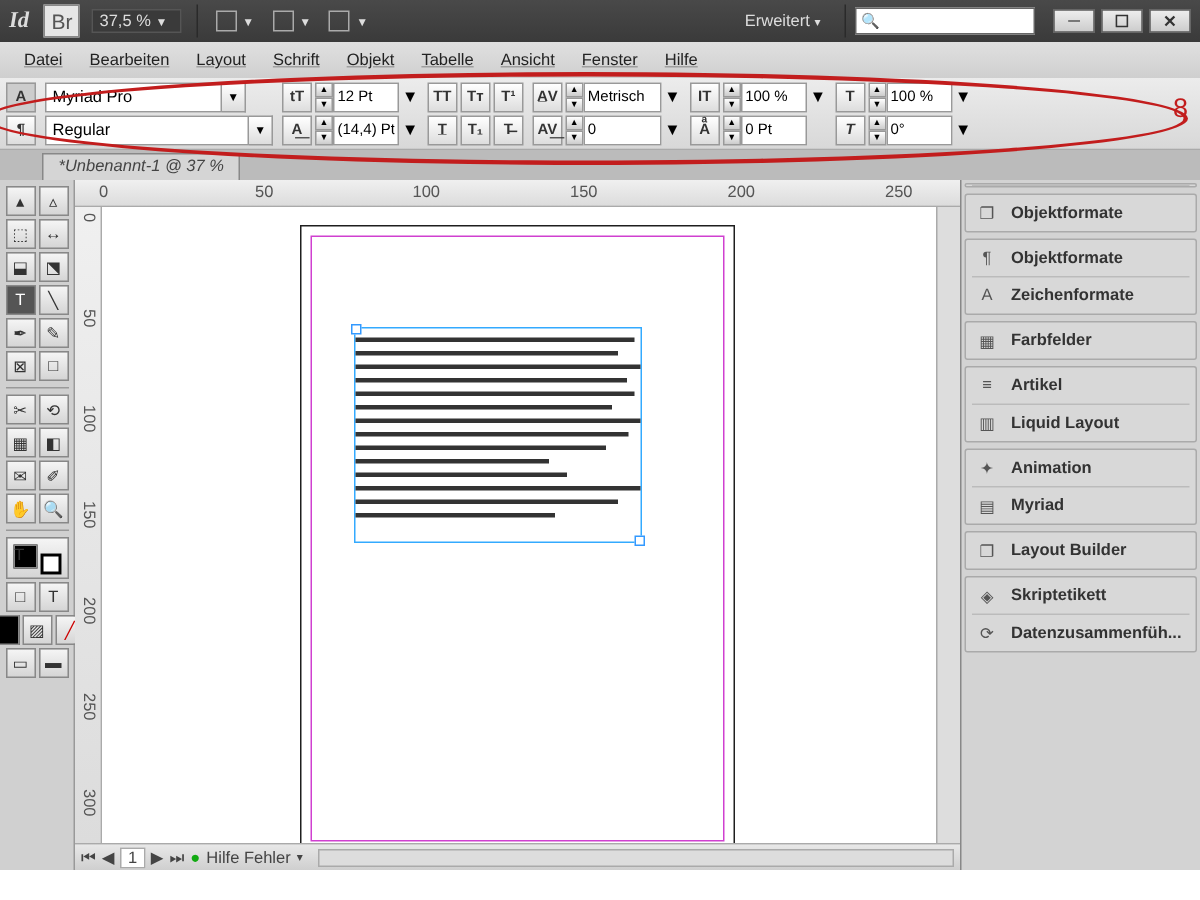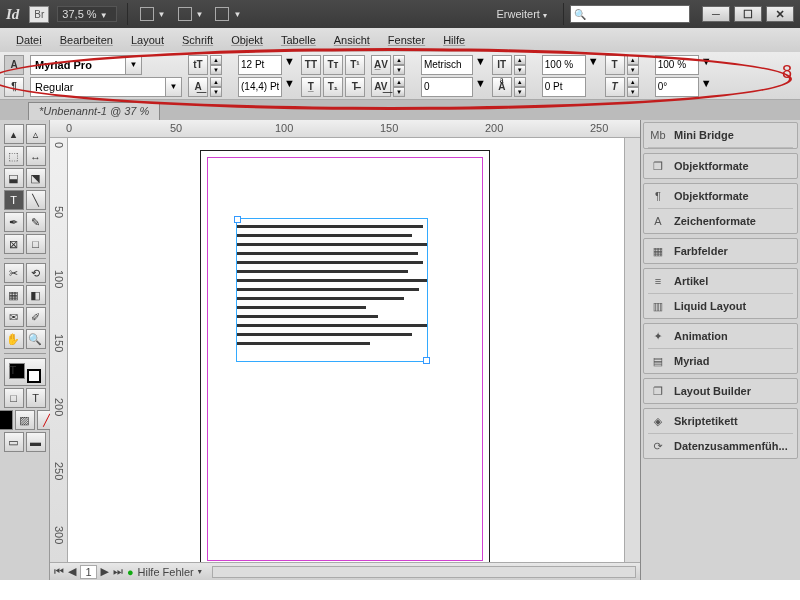--- a/index.html
+++ b/index.html
@@ -1,46 +1,46 @@
 <!DOCTYPE html>
 <html><head>
 <meta charset="utf-8">
 <style>
 * { margin:0; padding:0; box-sizing:border-box; font-family:Tahoma,Arial,sans-serif; font-size:11px; -webkit-user-select:none; user-select:none; }
 body { background:#fff; width:800px; height:600px; overflow:hidden; position:relative; }
 
 
 .titlebar{height:28px;background:linear-gradient(#494949,#3a3a3a);display:flex;align-items:center;padding:0 6px;color:#ddd;}
 .titlebar .logo{font-family:serif;font-style:italic;font-size:15px;font-weight:bold;margin-right:10px;}
-.titlebar .br{background:#e6e6e6;color:#555;font-size:10px;padding:2px 4px;border:1px solid #888;margin-right:8px;}
+.titlebar .br{background:#e6e6e6;color:#555;font-size:14px;padding:2px 4px;border:1px solid #888;margin-right:8px;}
 .titlebar .zoom{background:#3a3a3a;border:1px solid #555;padding:1px 8px 1px 4px;margin-right:4px;cursor:pointer;}
 .titlebar .sep{width:1px;height:22px;background:#2a2a2a;margin:0 6px;}
 .titlebar .dropbtn{padding:2px 6px;cursor:pointer;display:flex;align-items:center;gap:4px;}
 .titlebar .dropbtn .sqicon{width:14px;height:14px;border:1px solid #aaa;}
 .titlebar .spacer{flex:1;}
 .titlebar .workspace{padding:2px 10px;cursor:pointer;}
 .titlebar .search{background:#fff;border:1px solid #666;width:120px;height:18px;display:flex;align-items:center;padding:0 3px;}
 .titlebar .search .mag{color:#999;font-size:10px;margin-right:2px;}
 .winbtns{display:flex;gap:4px;margin-left:12px;}
 .winbtn{width:28px;height:16px;background:linear-gradient(#eee,#ccc);border:1px solid #666;display:flex;align-items:center;justify-content:center;color:#333;font-size:11px;cursor:pointer;font-weight:bold;}
 
 
 .menubar{height:24px;background:linear-gradient(#e0e0e0,#cfcfcf);display:flex;align-items:center;padding:12px 8px;gap:2px;position:relative;z-index:2;}
 .menubar span{padding:4px 8px;cursor:pointer;text-decoration:underline;text-decoration-color:rgba(0,0,0,0.25);color:#222;}
 
 
 .ctrlwrap{height:48px;background:linear-gradient(#ececec,#d8d8d8);border-bottom:1px solid #aaa;display:flex;align-items:stretch;padding:2px 4px;position:relative;}
 .ctrlwrap .col{display:flex;flex-direction:column;justify-content:center;gap:2px;margin-right:6px;}
-.ctrlwrap .row{display:flex;align-items:flex-start;gap:2px;}
+.ctrlwrap .row{display:flex;align-items:center;gap:2px;}
 .ibtn{width:20px;height:20px;border:1px solid #999;background:linear-gradient(#fff,#ddd);display:flex;align-items:center;justify-content:center;font-size:10px;color:#333;cursor:pointer;font-weight:bold;}
 .ibtn.act{background:#ccc;}
 .combo{display:flex;}
 .combo input{height:20px;border:1px solid #999;background:#fff;padding:0 4px;font-size:11px;}
 .combo .dd{width:16px;height:20px;border:1px solid #999;border-left:none;background:linear-gradient(#fff,#ddd);display:flex;align-items:center;justify-content:center;font-size:8px;cursor:pointer;}
-.spin{display:flex;gap:16px;}
+.spin{display:flex;}
 .spin .updown{display:flex;flex-direction:column;}
 .spin .updown div{width:12px;height:10px;border:1px solid #999;background:linear-gradient(#fff,#ccc);font-size:6px;display:flex;align-items:center;justify-content:center;cursor:pointer;}
 .spin input{width:44px;height:20px;border:1px solid #999;padding:0 2px;text-align:left;font-size:10px;}
 
 
 .ellipse{position:absolute;left:-10px;top:48px;width:802px;height:62px;border:3px solid #c21d1d;border-radius:50%;pointer-events:none;z-index:5;}
 .anno{position:absolute;right:8px;top:62px;font-size:18px;color:#c21d1d;z-index:6;}
 
 
 .doctabbar{height:20px;background:#bbb;display:flex;align-items:end;padding-left:28px;}
@@ -133,21 +133,21 @@
   <span>Hilfe</span>
 </div>
 
 <div class="ctrlwrap">
   <div class="col">
     <div class="ibtn act">A</div>
     <div class="ibtn">¶</div>
   </div>
   <div class="col">
     <div class="combo">
-        <input style="width: 96px; font-weight: bold;" value="Myriad Pro">
+        <input style="width: 118px;" value="Myriad Pro">
         <div class="dd">▼</div>
       </div>
     <div class="combo">
         <input style="width: 136px;" value="Regular">
         <div class="dd">▼</div>
       </div>
   </div>
   <div class="col">
     <div class="row">
         <div class="ibtn">tT</div>
@@ -378,24 +378,20 @@
         <span>⏭</span>
       <span style="color:#1a1">●</span>
       <span>Hilfe Fehler</span>
       <span class="tri">▾</span>
       <div class="scroll"></div>
     </div>
   </div>
 
   <div class="panels" id="panels">
       <div class="group">
-        <div class="prow">
-          <div class="picon">Mb</div>
-          <div class="plabel">Mini Bridge</div>
-        </div>
         <hr>
       </div>
       <div class="group">
         <div class="prow">
           <div class="picon">❐</div>
           <div class="plabel">Objektformate</div>
         </div>
       </div>
       <div class="group">
         <div class="prow">

